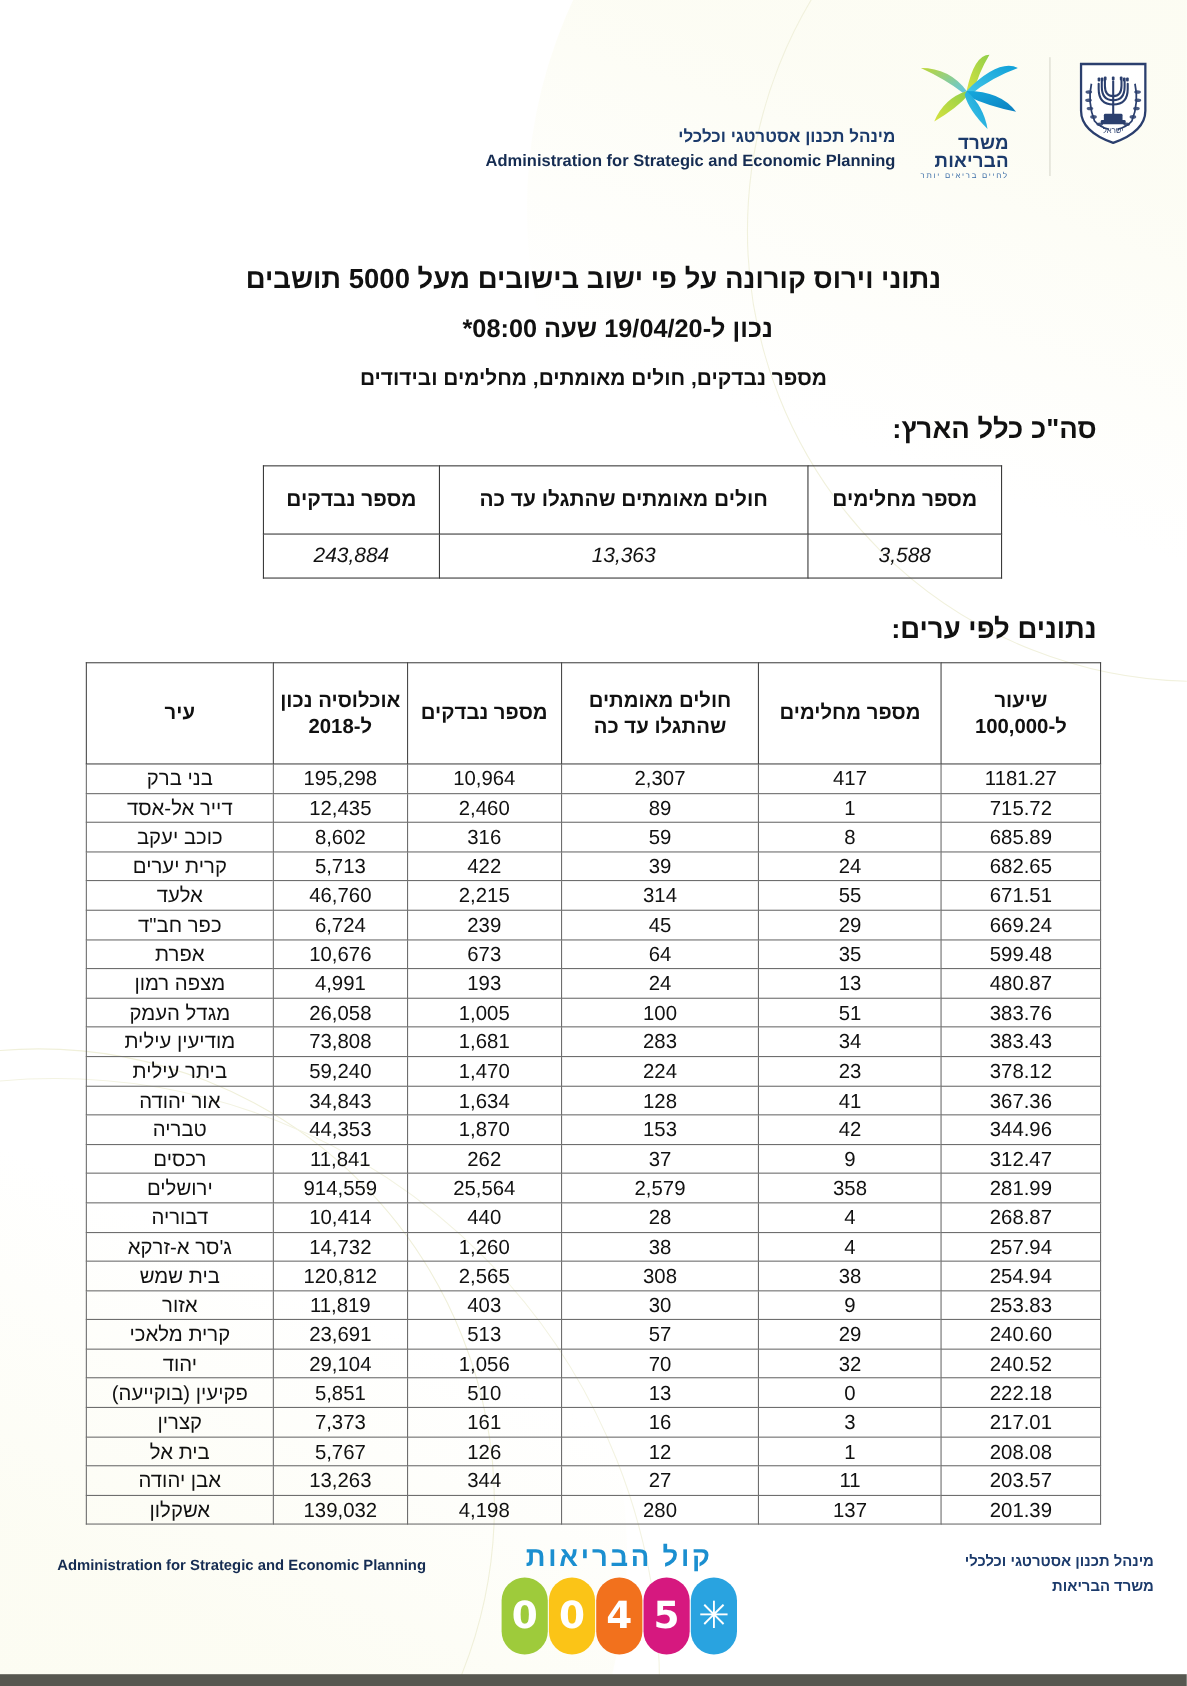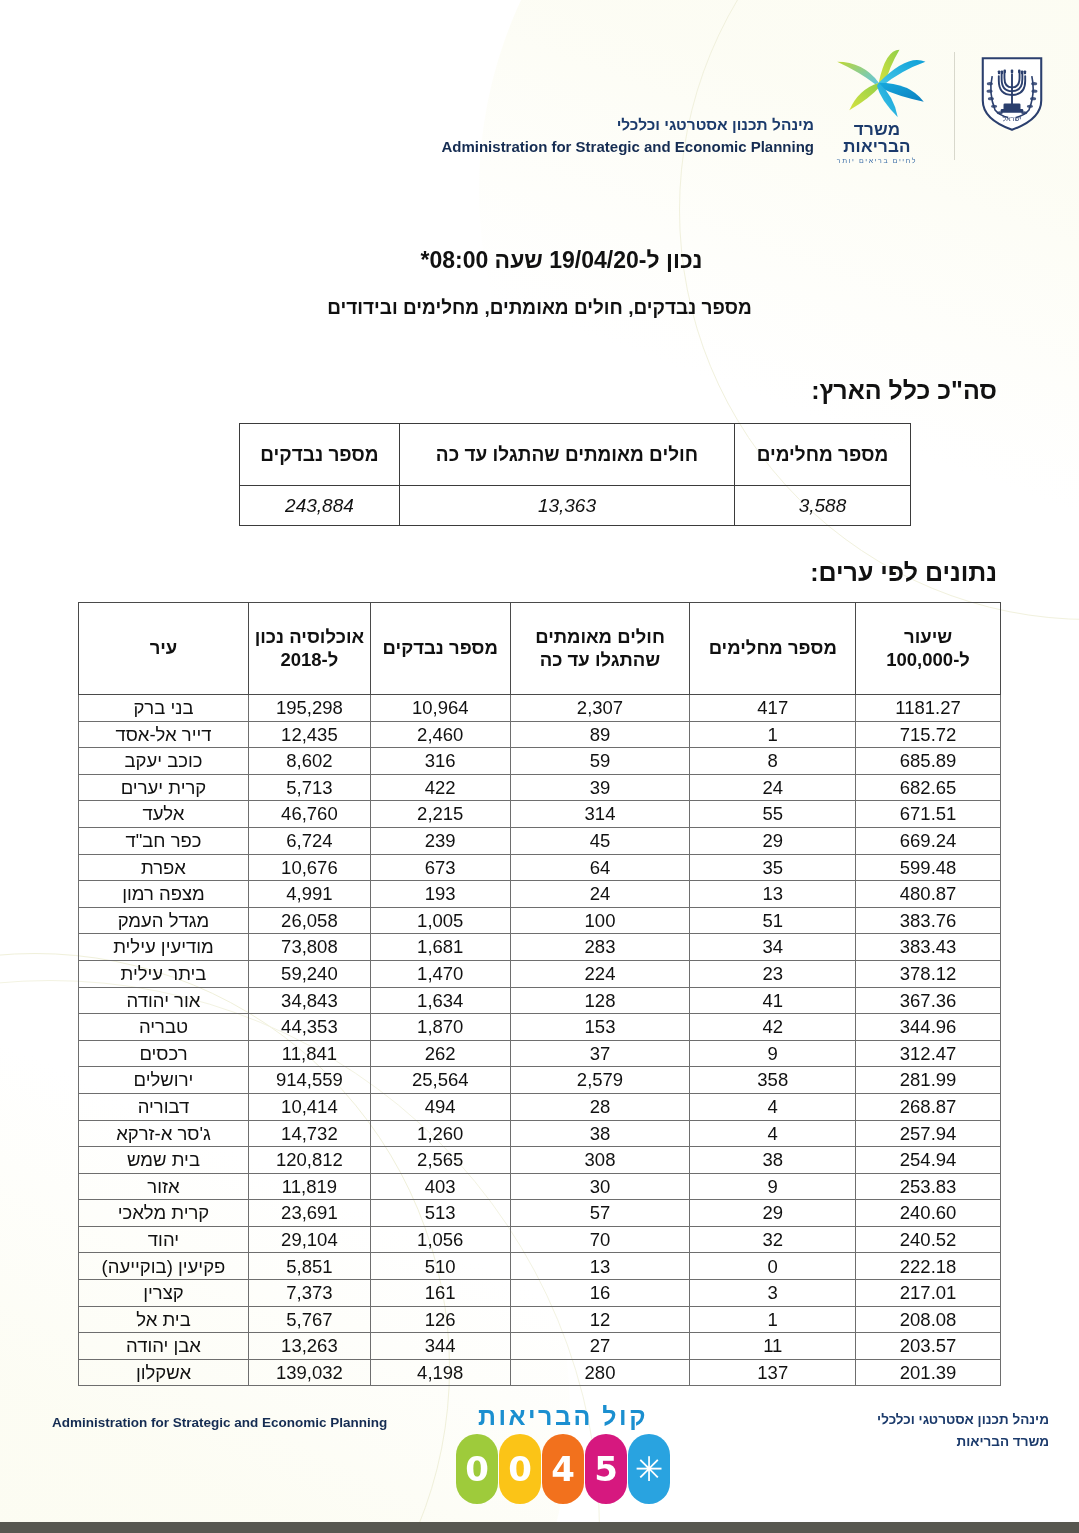--- a/index.html
+++ b/index.html
@@ -73,21 +73,21 @@
     align-self: stretch;
     margin: 4px 14px 4px 14px;
   }
   .moh-logo-box {
     width: 126px; height: 116px;
     display: flex; flex-direction: column;
     align-items: center; justify-content: flex-start;
   }
   .moh-mark { width: 104px; height: 72px; }
   .moh-word {
-    text-align: center; line-height: 1.0; margin-top: 2px;
+    line-height: 1.0; margin-top: 2px;
   }
   .moh-word .l1, .moh-word .l2 {
     font-weight: 700; font-size: 17px; color: #1b3a6b; letter-spacing: .2px;
   }
   .moh-word .l3 {
     font-size: 7px; color: #3c6ea8; letter-spacing: 1.6px; margin-top: 2px;
   }
   .admin-block {
     align-self: flex-end;
     text-align: left;
@@ -314,20 +314,21 @@
 
       <div class="admin-block">
         <div class="admin-he">מינהל תכנון אסטרטגי וכלכלי</div>
         <div class="admin-en">Administration for Strategic and Economic Planning</div>
       </div>
 
     </div>
   </div>
 
   <div class="title-wrap layer">
+    <div class="title-1">נתוני וירוס קורונה על פי ישוב בישובים מעל 5000 תושבים</div>
     <div class="title-2">נכון ל-19/04/20 שעה 08:00*</div>
     <div class="title-3">מספר נבדקים, חולים מאומתים, מחלימים ובידודים</div>
   </div>
 
   <div class="section-head layer" id="sec-total">סה"כ כלל הארץ:</div>
 
   <table class="total-table layer">
     <thead>
       <tr>
         <th>מספר מחלימים</th>
@@ -475,21 +476,21 @@
           <td class="c-recov">358</td>
           <td class="c-conf">2,579</td>
           <td class="c-tested">25,564</td>
           <td class="c-pop">914,559</td>
           <td class="c-city">ירושלים</td>
         </tr>
         <tr>
           <td class="c-rate">268.87</td>
           <td class="c-recov">4</td>
           <td class="c-conf">28</td>
-          <td class="c-tested">494</td>
+          <td class="c-tested">440</td>
           <td class="c-pop">10,414</td>
           <td class="c-city">דבוריה</td>
         </tr>
         <tr>
           <td class="c-rate">257.94</td>
           <td class="c-recov">4</td>
           <td class="c-conf">38</td>
           <td class="c-tested">1,260</td>
           <td class="c-pop">14,732</td>
           <td class="c-city">ג'סר א-זרקא</td>

